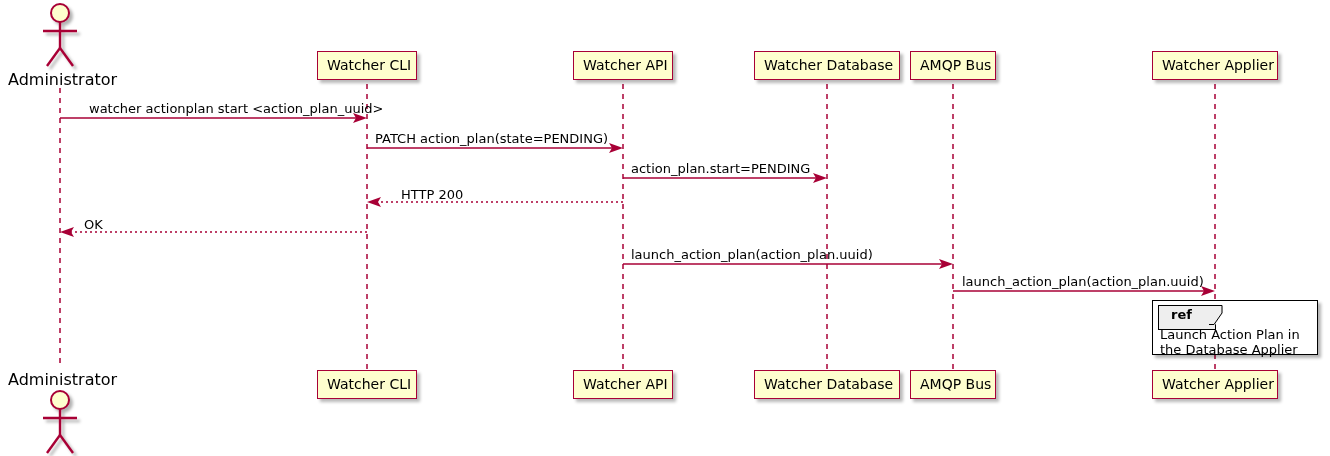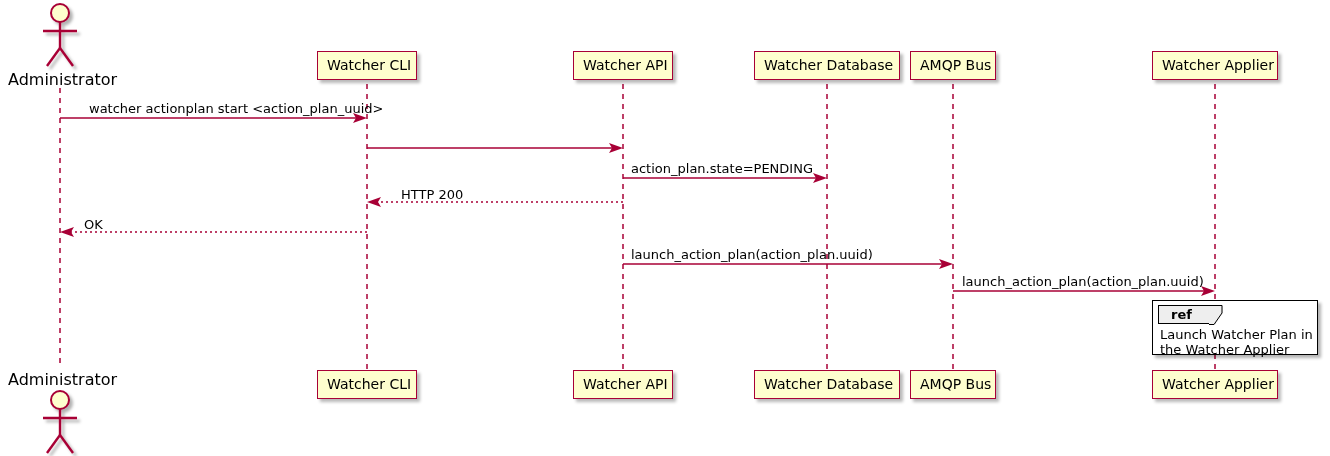--- a/index.html
+++ b/index.html
@@ -53,21 +53,21 @@
     background: #FFFFFF;
     border: 1.5px solid #000000;
     box-shadow: 3px 3px 3px rgba(0,0,0,0.30);
     box-sizing: border-box;
   }
   .ref-tab {
     position: absolute;
     left: 5px;
     top: 4px;
     width: 58px;
-    height: 19px;
+    height: 25px;
     background: #EEEEEE;
     border: 1px solid #000000;
     font-size: 13px;
     font-weight: bold;
     color: #000000;
     line-height: 18px;
     padding-left: 12px;
     box-sizing: border-box;
   }
   .ref-tab-fold {
@@ -215,35 +215,36 @@
   <div class="actor-label" style="left:8px; top:70px;">
     <span>Administrator</span>
   </div>
 
   <div class="actor-label" style="left:8px; top:370px;">
     <span>Administrator</span>
   </div>
 
   <div class="msg-label" style="left:65px; top:102px;margin-left:24px;">watcher actionplan start &lt;action_plan_uuid&gt;</div>
 
-
-  <div class="msg-label" style="left:631px; top:162px;">action_plan.state=PENDING</div>
+  <div class="msg-label" style="left:375px; top:132px;">PATCH action_plan(state=PENDING)</div>
+
+  <div class="msg-label" style="left:631px; top:162px;">action_plan.start=PENDING</div>
 
   <div class="msg-label" style="left:401px; top:188px;">HTTP 200</div>
 
   <div class="msg-label" style="left:84px; top:218px;">OK</div>
 
   <div class="msg-label" style="left:631px; top:248px;">launch_action_plan(action_plan.uuid)</div>
 
   <div class="msg-label" style="left:962px; top:275px;">launch_action_plan(action_plan.uuid)</div>
 
   <div class="refbox" style="left:1152px; top:300px; width:166px; height:55px;">
     <div class="ref-tab">ref</div>
     <div class="ref-tab-fold">
       <svg width="14" height="20">
         <polygon points="0,0 14,0 14,8 6,20 0,20" fill="#EEEEEE" stroke="none"></polygon>
         <polyline points="0,0.5 13,0.5 13,8 5,19.5 0,19.5" fill="none" stroke="#000000" stroke-width="1"></polyline>
       </svg>
     </div>
-    <div class="ref-text">Launch Watcher Plan in the Watcher Applier</div>
+    <div class="ref-text">Launch Action Plan in the Database Applier</div>
   </div>
 
 </div>
 
 </body></html>

